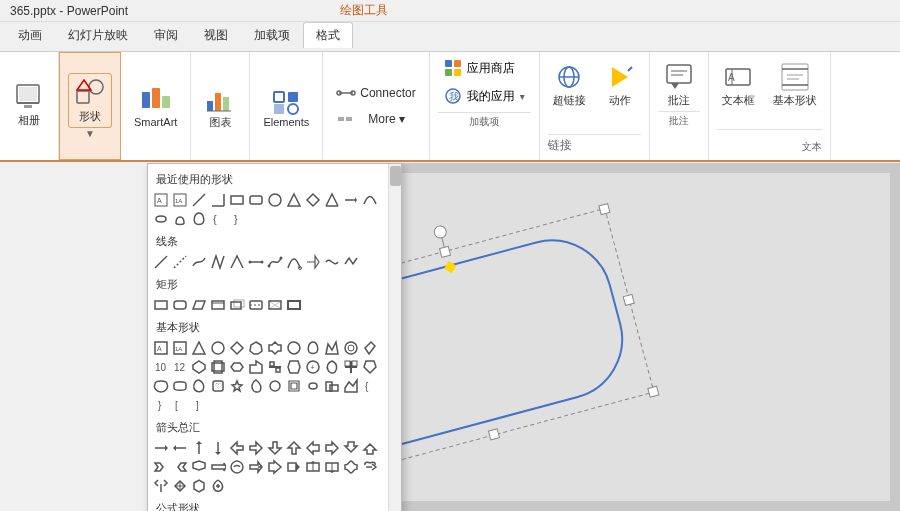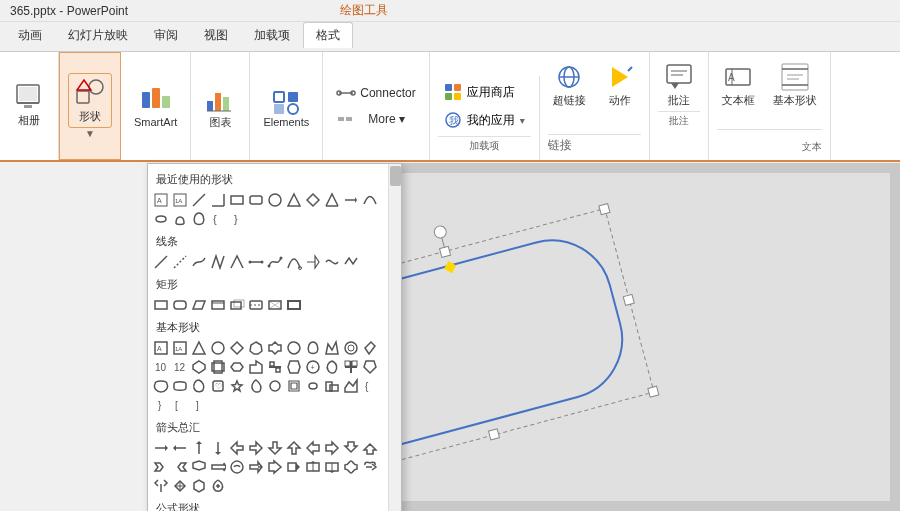--- a/index.html
+++ b/index.html
@@ -299,21 +299,21 @@
     </div>
     <div style="display:flex; align-items:center; gap:12px; padding:3px 5px; cursor:pointer; border-radius:3px;" class="connector-btn">
       <svg width="20" height="20" viewBox="0 0 20 20">
         <rect x="2" y="8" width="6" height="4" fill="#aaa"></rect>
         <rect x="10" y="8" width="6" height="4" fill="#aaa"></rect>
       </svg>
       <span style="font-size:12px; color:#333;">More ▾</span>
     </div>
   </div>
 
-  <div class="plugin-group" style="min-width:90px;margin-top:24px;">
+  <div class="plugin-group" style="min-width:90px;">
     <div class="plugin-btn">
       <svg width="18" height="18" viewBox="0 0 18 18">
         <rect x="1" y="1" width="7" height="7" rx="1" fill="#4472c4"></rect>
         <rect x="10" y="1" width="7" height="7" rx="1" fill="#ed7d31"></rect>
         <rect x="1" y="10" width="7" height="7" rx="1" fill="#70ad47"></rect>
         <rect x="10" y="10" width="7" height="7" rx="1" fill="#ffc000"></rect>
       </svg>
       <span style="font-size:12px;">应用商店</span>
     </div>
     <div class="plugin-btn">

